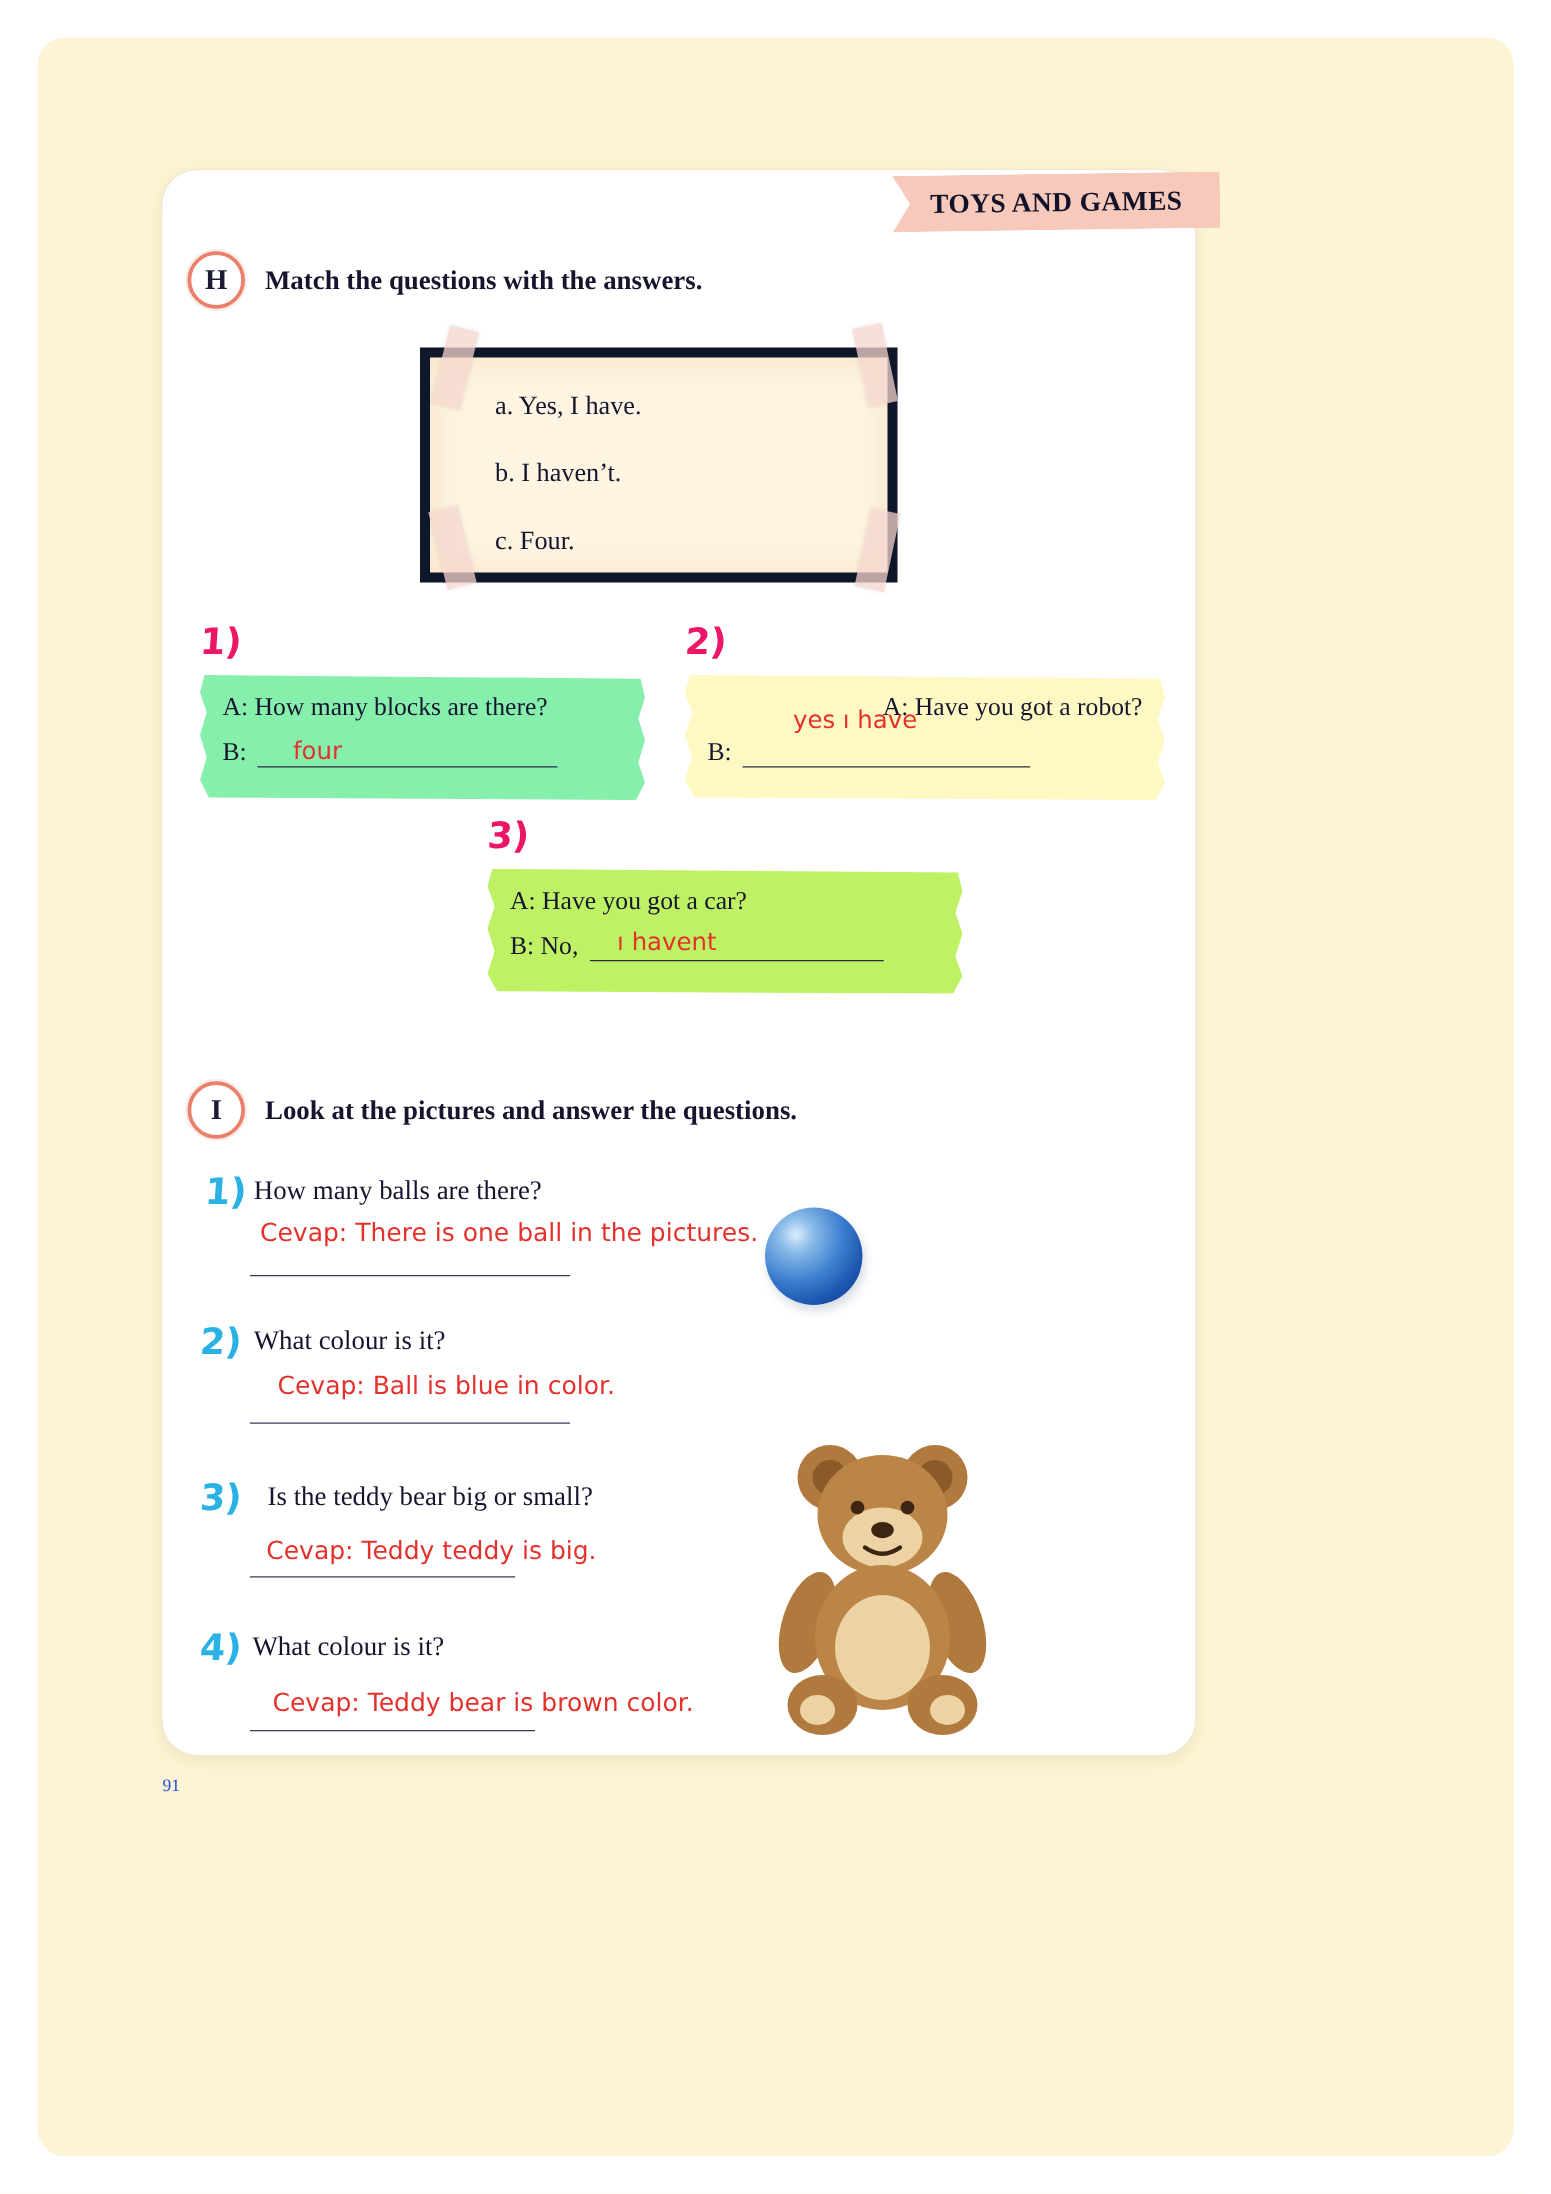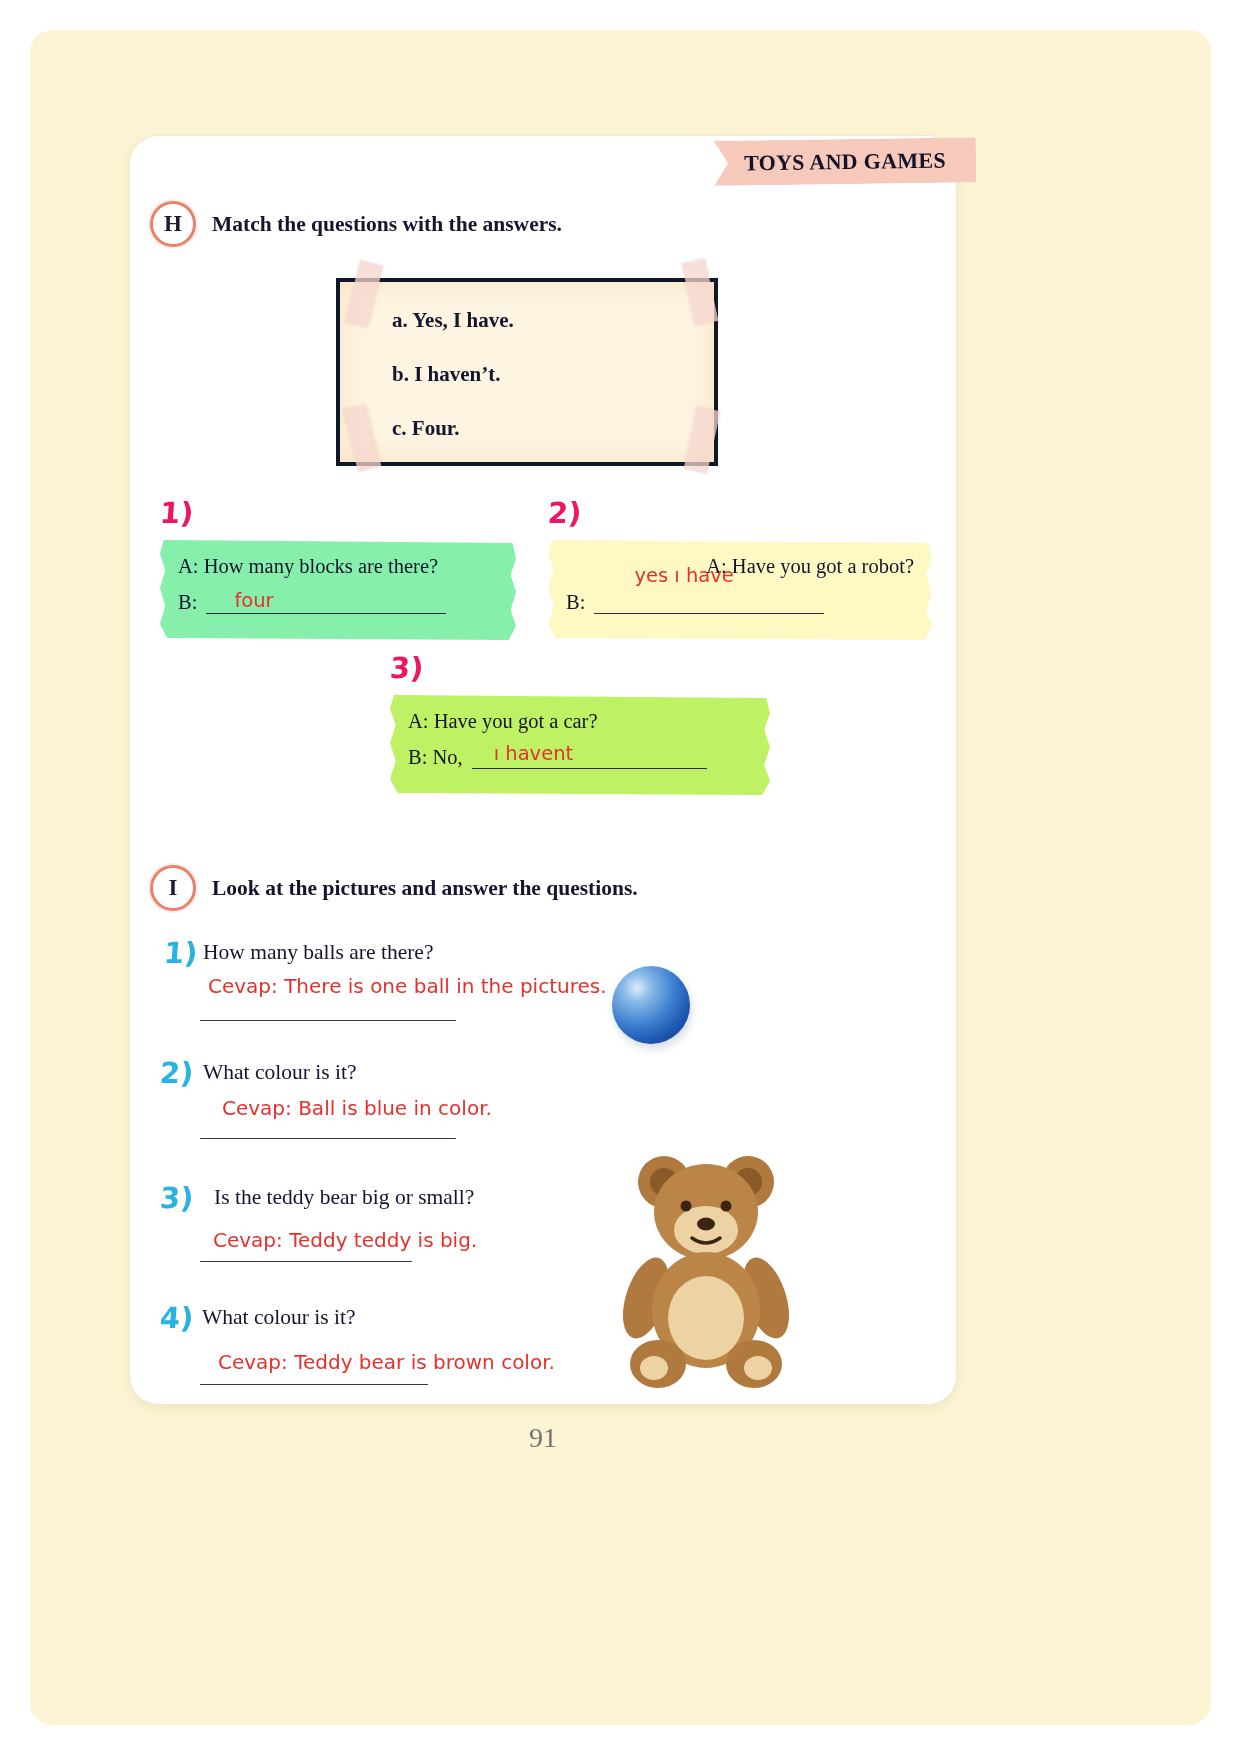--- a/index.html
+++ b/index.html
@@ -21,21 +21,21 @@
            display:flex; align-items:center; justify-content:center; font-weight:bold; font-size:23px;
            color:#1b1b33; background:#fff; box-shadow:0 0 0 2px rgba(232,128,106,.15); }
   .badge-h { left:150px; top:201px; }
   .badge-i { left:150px; top:865px; }
   .sec-title { position:absolute; font-weight:bold; font-size:21.5px; color:#15152e;text-align:right; }
   .title-h { left:212px; top:212px; }
   .title-i { left:212px; top:876px; }
 
   
   .answer-box { position:absolute; left:336px; top:278px; width:382px; height:188px; background:#fdf4e1;
-                border:4px solid #0f172a; box-shadow:inset 0 0 26px rgba(233,164,95,.22);font-weight:bold; }
+                border:8px solid #0f172a; box-shadow:inset 0 0 26px rgba(233,164,95,.22); }
   .answer-box .opt { position:absolute; left:52px; font-size:21px; color:#15152e; }
   .opt-a { top:26px; } .opt-b { top:80px; } .opt-c { top:134px; }
   .tape { position:absolute; width:24px; height:64px; background:rgba(246,214,206,.75); box-shadow:0 0 4px rgba(0,0,0,.08); }
   .tape-tl { left:352px; top:262px; transform:rotate(14deg); }
   .tape-tr { left:688px; top:260px; transform:rotate(-12deg); }
   .tape-bl { left:350px; top:406px; transform:rotate(-14deg); }
   .tape-br { left:690px; top:408px; transform:rotate(12deg); }
 
   
   .num { position:absolute; font-family:"DejaVu Sans", sans-serif; font-weight:bold; font-size:29px; transform:skewX(-4deg); }
@@ -69,21 +69,21 @@
   .al2 { left:200px; top:1138px; width:256px; }
   .al3 { left:200px; top:1261px; width:212px; }
   .al4 { left:200px; top:1384px; width:228px; }
 
   
   .ball { position:absolute; left:612px; top:966px; width:78px; height:78px; border-radius:50%;
           background:radial-gradient(circle at 32% 28%, #dcedfb 0%, #8abbe8 18%, #3d7fd0 48%, #1c55ae 72%, #0e3a86 100%);
           box-shadow:2px 5px 8px rgba(40,60,110,.18); }
   .teddy { position:absolute; left:606px; top:1146px; }
 
-  .pagenum { position:absolute; left:130px; top:1422px; width:826px; text-align:center; font-size:28px; color:#737373; }
+  .pagenum { position:absolute; left:130px; top:1422px; width:826px; font-size:14px; color:#1d4ed8; }
 </style>
 </head>
 <body>
 
 <div class="cream-bg"></div>
 <div class="card"></div>
 
 <div class="ribbon">
   <span>TOYS AND GAMES</span>
 </div>

